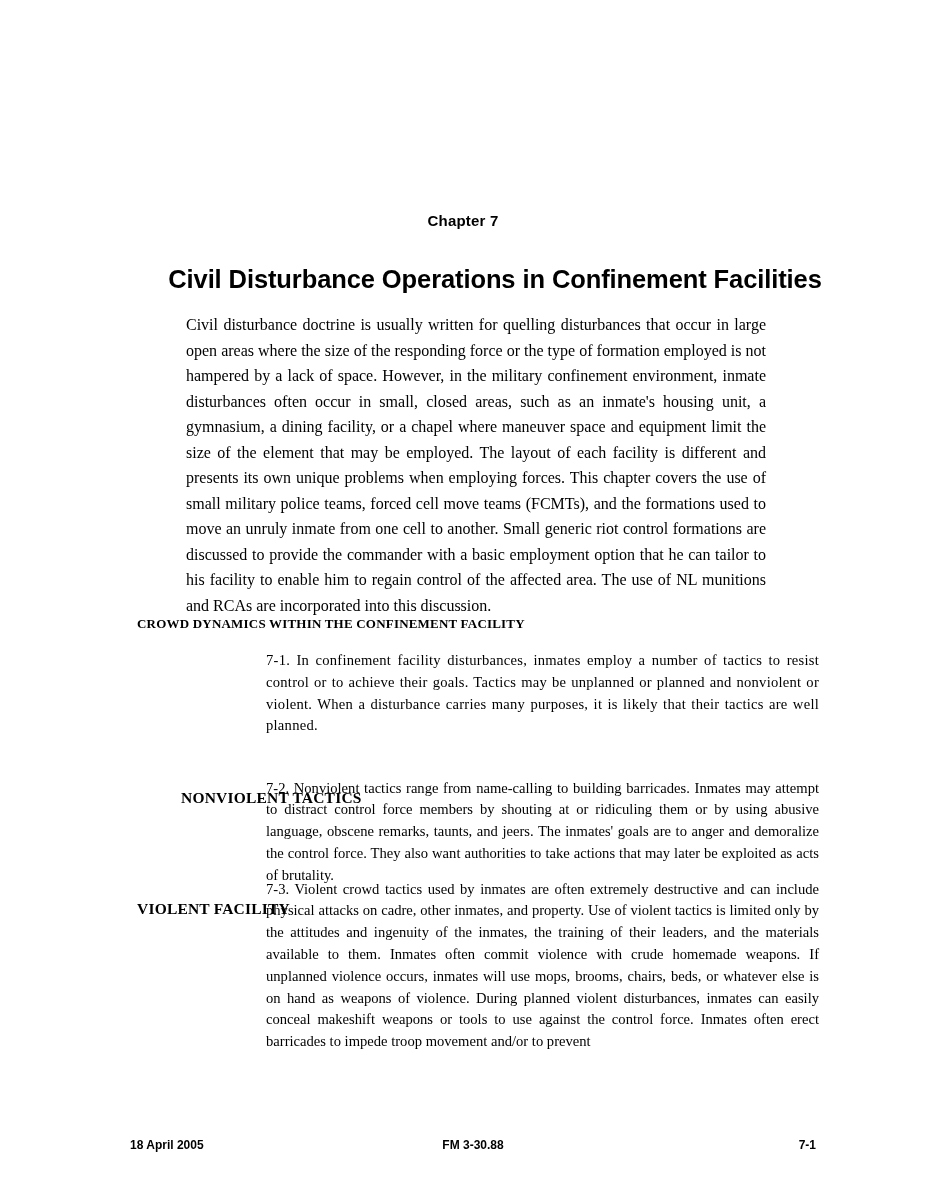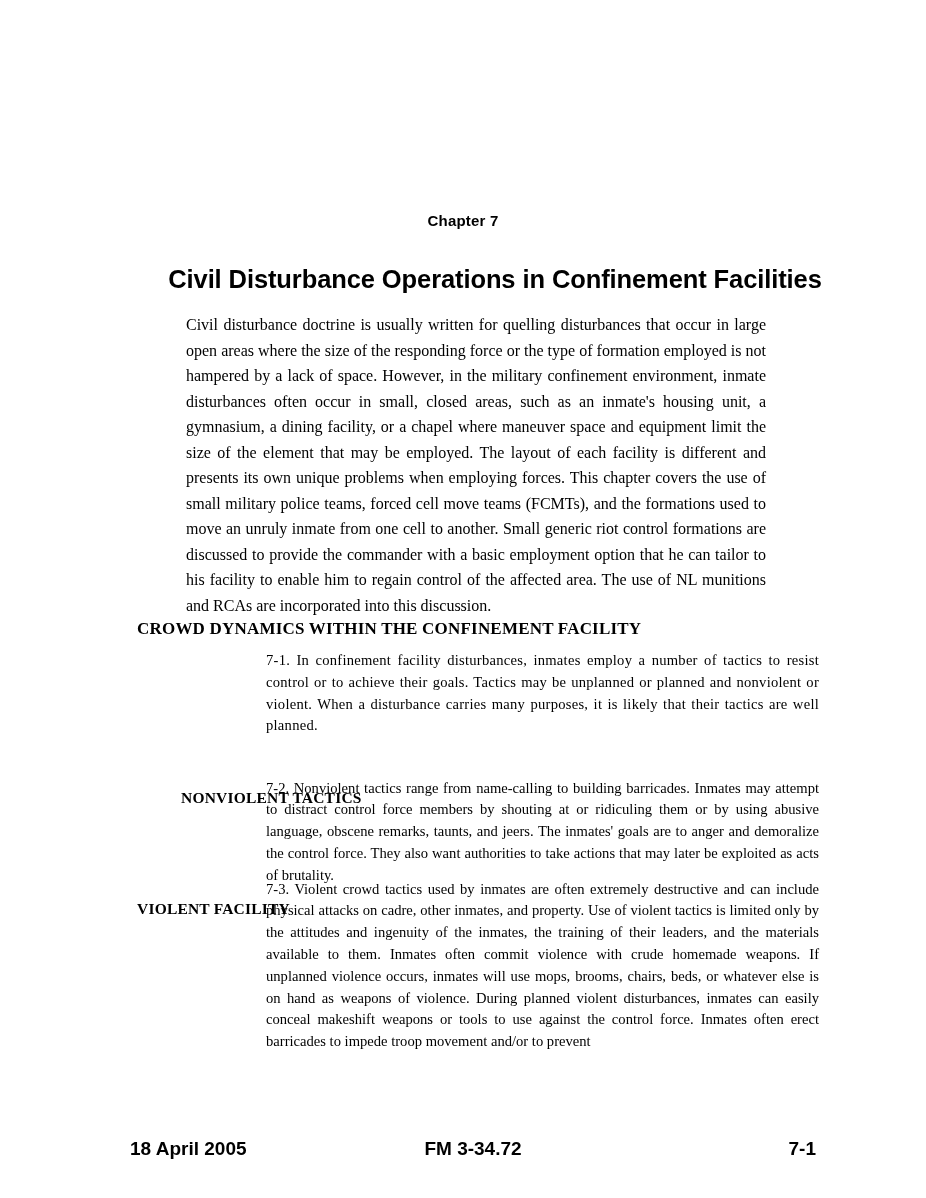--- a/index.html
+++ b/index.html
@@ -62,21 +62,21 @@
   }
 
   
   .section-heading {
     position: absolute;
     left: 137px;
     top: 605px;
     width: 700px;
     font-family: "Liberation Serif", serif;
     font-weight: bold;
-    font-size: 17px;
+    font-size: 13px;
     letter-spacing: 0.2px;
   }
 
   
   .sub-heading {
     position: absolute;
     left: 137px;
     font-family: "Liberation Serif", serif;
     font-weight: bold;
     font-size: 15.5px;
@@ -105,21 +105,21 @@
 
   
   .footer {
     position: absolute;
     left: 130px;
     top: 1138px;
     width: 686px;
     height: 18px;
     font-family: "Liberation Sans", sans-serif;
     font-weight: bold;
-    font-size: 19px;
+    font-size: 12px;
   }
   .footer-left {
     position: absolute;
     left: 0;
     top: 0;
   }
   .footer-center {
     position: absolute;
     left: 0;
     top: 0;
@@ -152,17 +152,17 @@
   <h3 class="sub-heading" id="sub-nonviolent">NONVIOLENT TACTICS</h3>
 
   <p class="body-par" id="par-7-2">7-2.  Nonviolent tactics range from name-calling to building barricades. Inmates may attempt to distract control force members by shouting at or ridiculing them or by using abusive language, obscene remarks, taunts, and jeers. The inmates' goals are to anger and demoralize the control force. They also want authorities to take actions that may later be exploited as acts of brutality.</p>
 
   <h3 class="sub-heading" id="sub-violent">VIOLENT FACILITY</h3>
 
   <p class="body-par" id="par-7-3">7-3.  Violent crowd tactics used by inmates are often extremely destructive and can include physical attacks on cadre, other inmates, and property. Use of violent tactics is limited only by the attitudes and ingenuity of the inmates, the training of their leaders, and the materials available to them. Inmates often commit violence with crude homemade weapons. If unplanned violence occurs, inmates will use mops, brooms, chairs, beds, or whatever else is on hand as weapons of violence. During planned violent disturbances, inmates can easily conceal makeshift weapons or tools to use against the control force. Inmates often erect barricades to impede troop movement and/or to prevent</p>
 
   <div class="footer">
     <span class="footer-left">18 April 2005</span>
-    <span class="footer-center">FM 3-34.72</span>
+    <span class="footer-center">FM 3-30.88</span>
     <span class="footer-right">7-1</span>
   </div>
 
 </div>
 
 </body></html>

